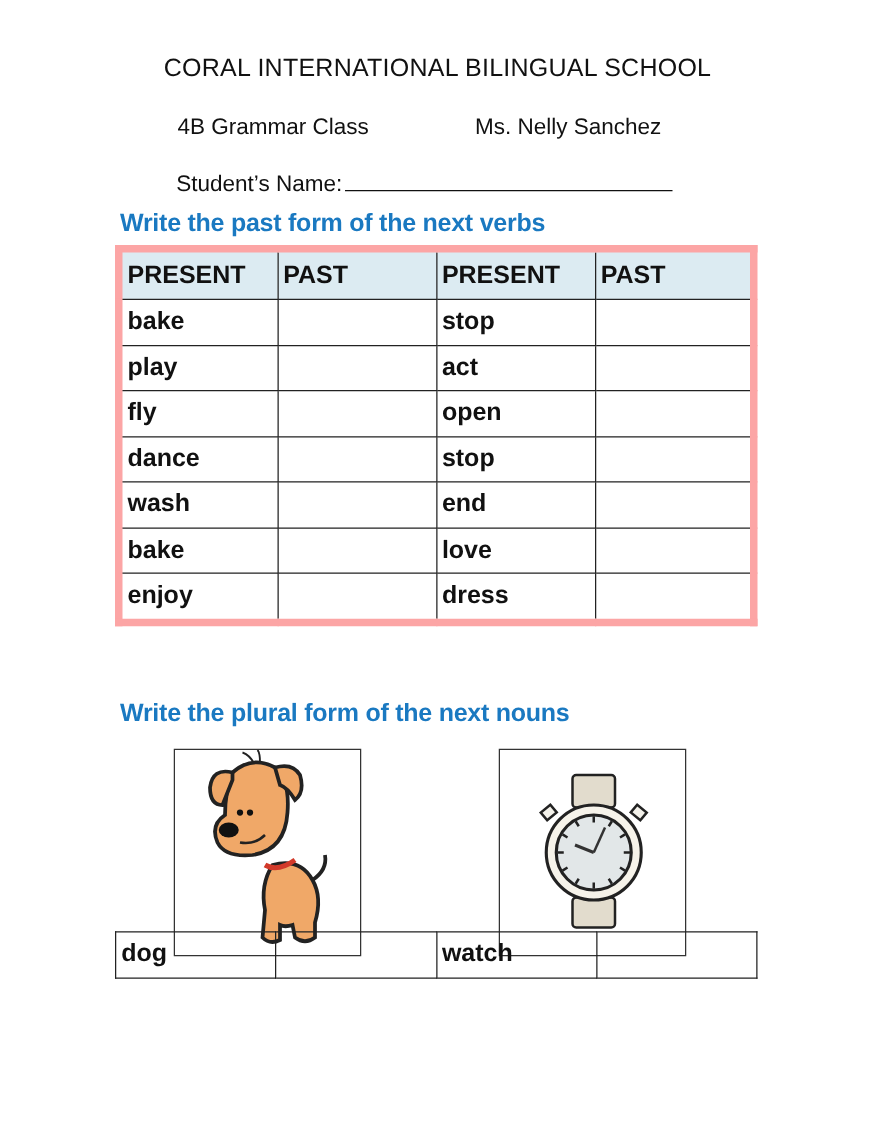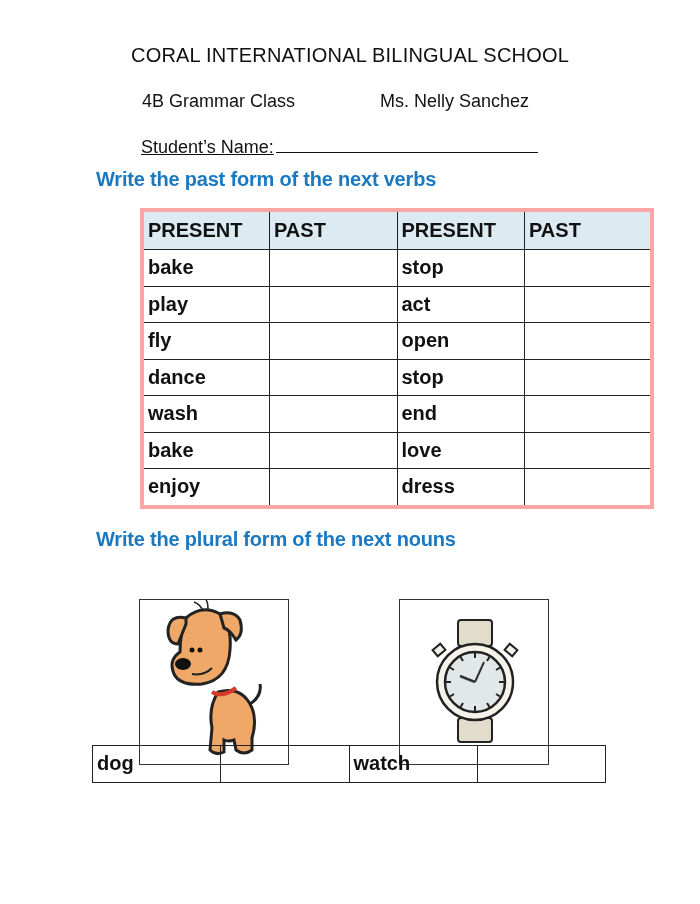--- a/index.html
+++ b/index.html
@@ -1,30 +1,30 @@
 <!DOCTYPE html>
 <html><head>
 <meta charset="utf-8">
 <style>
   html, body { margin: 0; padding: 0; background: #ffffff; }
   body { width: 700px; height: 904px; position: relative; overflow: hidden; font-family: "Liberation Sans", sans-serif; color: #111; }
   .school { position: absolute; top: 44px; left: 0; width: 700px; text-align: center; font-size: 20px; letter-spacing: 0.2px; }
   .class-line { position: absolute; top: 91px; left: 0; width: 700px; font-size: 18px; }
   .class-line .cls { position: absolute; left: 142px; }
   .class-line .teacher { position: absolute; left: 380px; }
-  .student { position: absolute; top: 134px; left: 141px; font-size: 18px; text-decoration: underline; }
+  .student { position: absolute; top: 134px; left: 141px; font-size: 18px; }
   .student .line { display: inline-block; width: 262px; border-bottom: 1.5px solid #111; height: 18px; vertical-align: baseline; margin-left: 2px; }
   .heading { position: absolute; left: 96px; font-size: 20px; font-weight: bold; color: #1a79c1; letter-spacing: -0.2px; }
   .h1 { top: 168px; }
-  .h2 { top: 528px; }
+  .h2 { top: 560px; }
   table.grid { position: absolute; left: 92px; border-collapse: collapse; width: 514px; table-layout: fixed; }
   table.grid td, table.grid th { border: 1.5px solid #222; padding: 0 4px; text-align: left; font-size: 20px; font-weight: bold; height: 35.5px; vertical-align: middle; }
   table.grid th { background: #dcebf2; font-weight: bold; font-size: 20px; height: 37px; }
   table.grid td { font-weight: bold; }
-  .verbs { top: 208px; border: 4px solid #fca5a5; margin-left: 48px; }
+  .verbs { top: 196px; border: 6px solid #fca5a5; }
   .nouns { top: 745px; }
   .nouns td { height: 32px; }
   .pic { position: absolute; top: 599px; width: 148px; height: 164px; border: 1.5px solid #333; background: #fff; }
   .pic1 { left: 139px; }
   .pic2 { left: 399px; }
   .pic svg { position: absolute; left: 0; top: 0; }
 </style>
 </head>
 <body>
 

